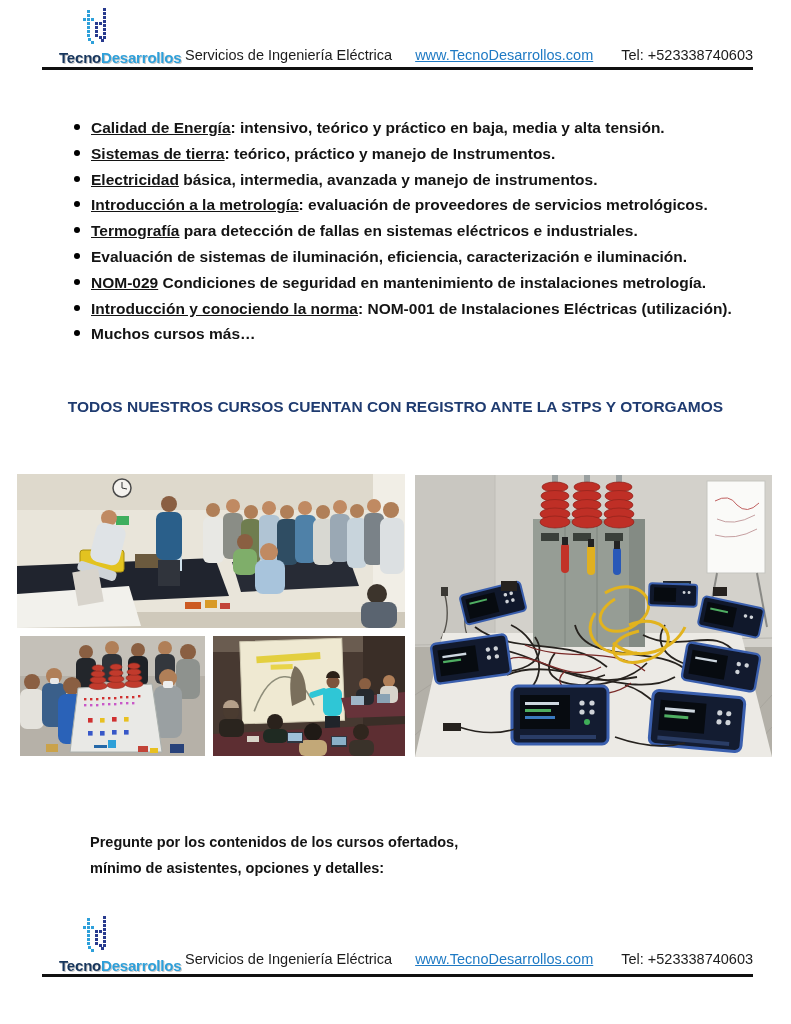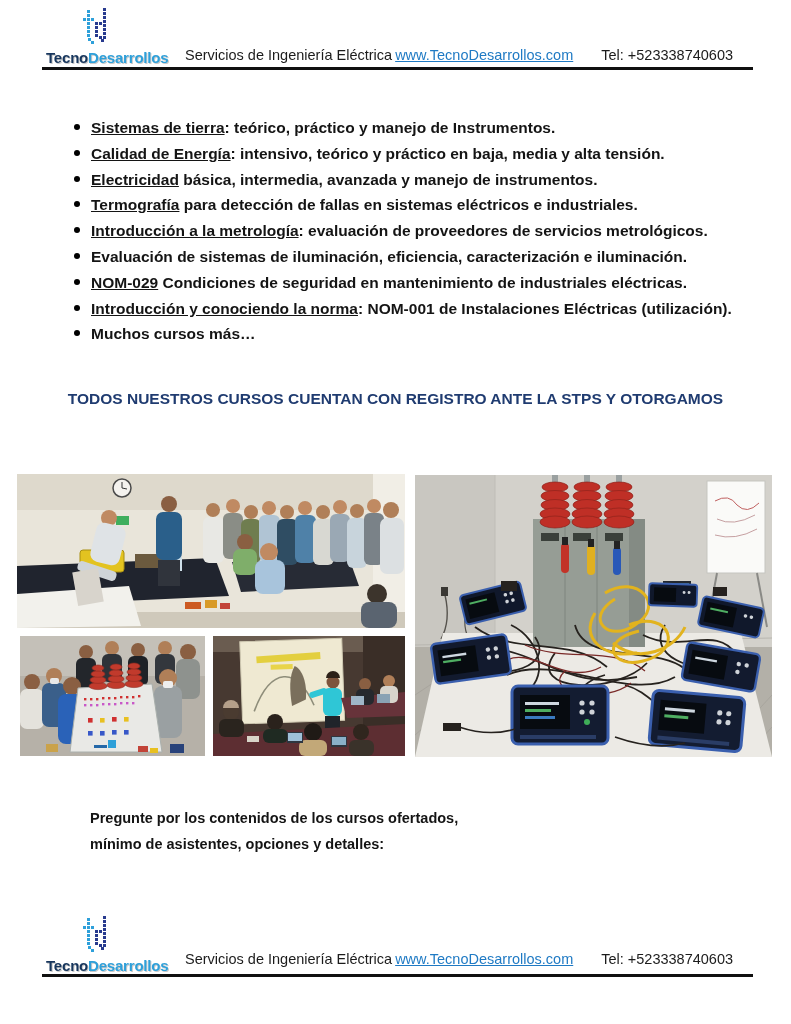--- a/index.html
+++ b/index.html
@@ -17,25 +17,25 @@
   .page{
     position:relative;width:791px;height:1024px;margin:0 auto;
     background:#ffffff;overflow:hidden;color:var(--text-black);
   }
 
   
   .brand{position:absolute;left:46px;width:130px;}
   .brand .glyph{display:block;margin-left:33px;}
   .brand .name{font-size:15px;font-weight:700;letter-spacing:-0.2px;
     text-shadow:1px 1px 0 #c9c9c9;white-space:nowrap;margin-top:1px;}
-  .brand .name .p1{color:var(--brand-navy);}
+  .brand .name .p1{color:var(--brand-navy);margin-left:13px;}
   .brand .name .p2{color:var(--brand-blue);}
 
   .contact-line{position:absolute;font-size:14.5px;color:#1c1c1c;white-space:nowrap;}
-  .contact-line .svc{margin-right:3px;}
+  .contact-line .svc{margin-right:23px;}
   .contact-line a{color:var(--link-blue);text-decoration:underline;cursor:pointer;}
   .contact-line .tel{margin-left:28px;}
 
   .rule{position:absolute;left:42px;right:38px;height:3px;background:var(--rule-black);}
 
   header .brand{top:8px;}
   header .contact-line{left:185px;top:47px;}
   .rule.top{top:67px;}
 
   footer .brand{top:916px;}
@@ -47,33 +47,33 @@
     font-size:21px;font-weight:700;letter-spacing:-0.3px;color:#0e0e0e;}
 
   
   .courses{position:absolute;left:72px;top:119px;width:672px;margin:0;padding:0;list-style:none;}
   .courses li{position:relative;padding-left:19px;margin-bottom:8.8px;
     font-size:15.5px;font-weight:700;line-height:17px;color:#141414;}
   .courses li .bdot{position:absolute;left:2px;top:5px;width:6px;height:6px;border-radius:50%;background:#000;}
   .courses .lead.u{text-decoration:underline;}
 
   
-  .registry{position:absolute;left:0;right:0;top:386px;text-align:center;
+  .registry{position:absolute;left:0;right:0;top:394px;text-align:center;
     color:var(--note-blue);font-weight:700;font-size:15.5px;line-height:25px;}
 
   
   .photo{position:absolute;overflow:hidden;}
   .photo svg{display:block;width:100%;height:100%;}
   .ph-classroom{left:17px;top:474px;width:388px;height:154px;}
   .ph-equipment{left:20px;top:636px;width:185px;height:120px;}
   .ph-presentation{left:213px;top:636px;width:192px;height:120px;}
   .ph-testsetup{left:415px;top:475px;width:357px;height:282px;}
 
   
-  .inquiry{position:absolute;left:90px;top:805px;width:660px;
+  .inquiry{position:absolute;left:90px;top:829px;width:660px;
     font-size:14.5px;font-weight:700;line-height:26px;color:#141414;}
   .inquiry .row2{display:flex;align-items:flex-end;}
   .inquiry .row2 .q2{width:365px;}
   .inquiry .red{color:var(--alert-red);}
 </style>
 </head>
 <body>
 
 <div class="page">
 
@@ -116,33 +116,33 @@
       <div class="name"><span class="p1">Tecno</span><span class="p2">Desarrollos</span></div>
     </div>
     <div class="contact-line">
       <span class="svc">Servicios de Ingeniería Eléctrica</span><a>www.TecnoDesarrollos.com</a><span class="tel">Tel: +523338740603</span>
     </div>
   </header>
   <div class="rule top"></div>
 
 
   <ul class="courses">
+    <li><span class="bdot"></span><span class="lead u">Calidad de Energía</span><span class="rest">: intensivo, teórico y práctico en baja, media y alta tensión.</span></li>
+
     <li><span class="bdot"></span><span class="lead u">Sistemas de tierra</span><span class="rest">: teórico, práctico y manejo de Instrumentos.</span></li>
 
-    <li><span class="bdot"></span><span class="lead u">Calidad de Energía</span><span class="rest">: intensivo, teórico y práctico en baja, media y alta tensión.</span></li>
-
     <li><span class="bdot"></span><span class="lead u">Electricidad</span><span class="rest"> básica, intermedia, avanzada y manejo de instrumentos.</span></li>
 
+    <li><span class="bdot"></span><span class="lead u">Introducción a la metrología</span><span class="rest">: evaluación de proveedores de servicios metrológicos.</span></li>
+
     <li><span class="bdot"></span><span class="lead u">Termografía</span><span class="rest"> para detección de fallas en sistemas eléctricos e industriales.</span></li>
 
-    <li><span class="bdot"></span><span class="lead u">Introducción a la metrología</span><span class="rest">: evaluación de proveedores de servicios metrológicos.</span></li>
-
     <li><span class="bdot"></span><span class="lead"></span><span class="rest">Evaluación de sistemas de iluminación, eficiencia, caracterización e iluminación.</span></li>
 
-    <li><span class="bdot"></span><span class="lead u">NOM-029</span><span class="rest"> Condiciones de seguridad en mantenimiento de industriales eléctricas.</span></li>
+    <li><span class="bdot"></span><span class="lead u">NOM-029</span><span class="rest"> Condiciones de seguridad en mantenimiento de instalaciones metrología.</span></li>
 
     <li><span class="bdot"></span><span class="lead u">Introducción y conociendo la norma</span><span class="rest">: NOM-001 de Instalaciones Eléctricas (utilización).</span></li>
 
     <li><span class="bdot"></span><span class="lead"></span><span class="rest">Muchos cursos más…</span></li>
   </ul>
 
   <div class="registry">
     <div>TODOS NUESTROS CURSOS CUENTAN CON REGISTRO ANTE LA STPS Y OTORGAMOS</div>
   </div>
 

